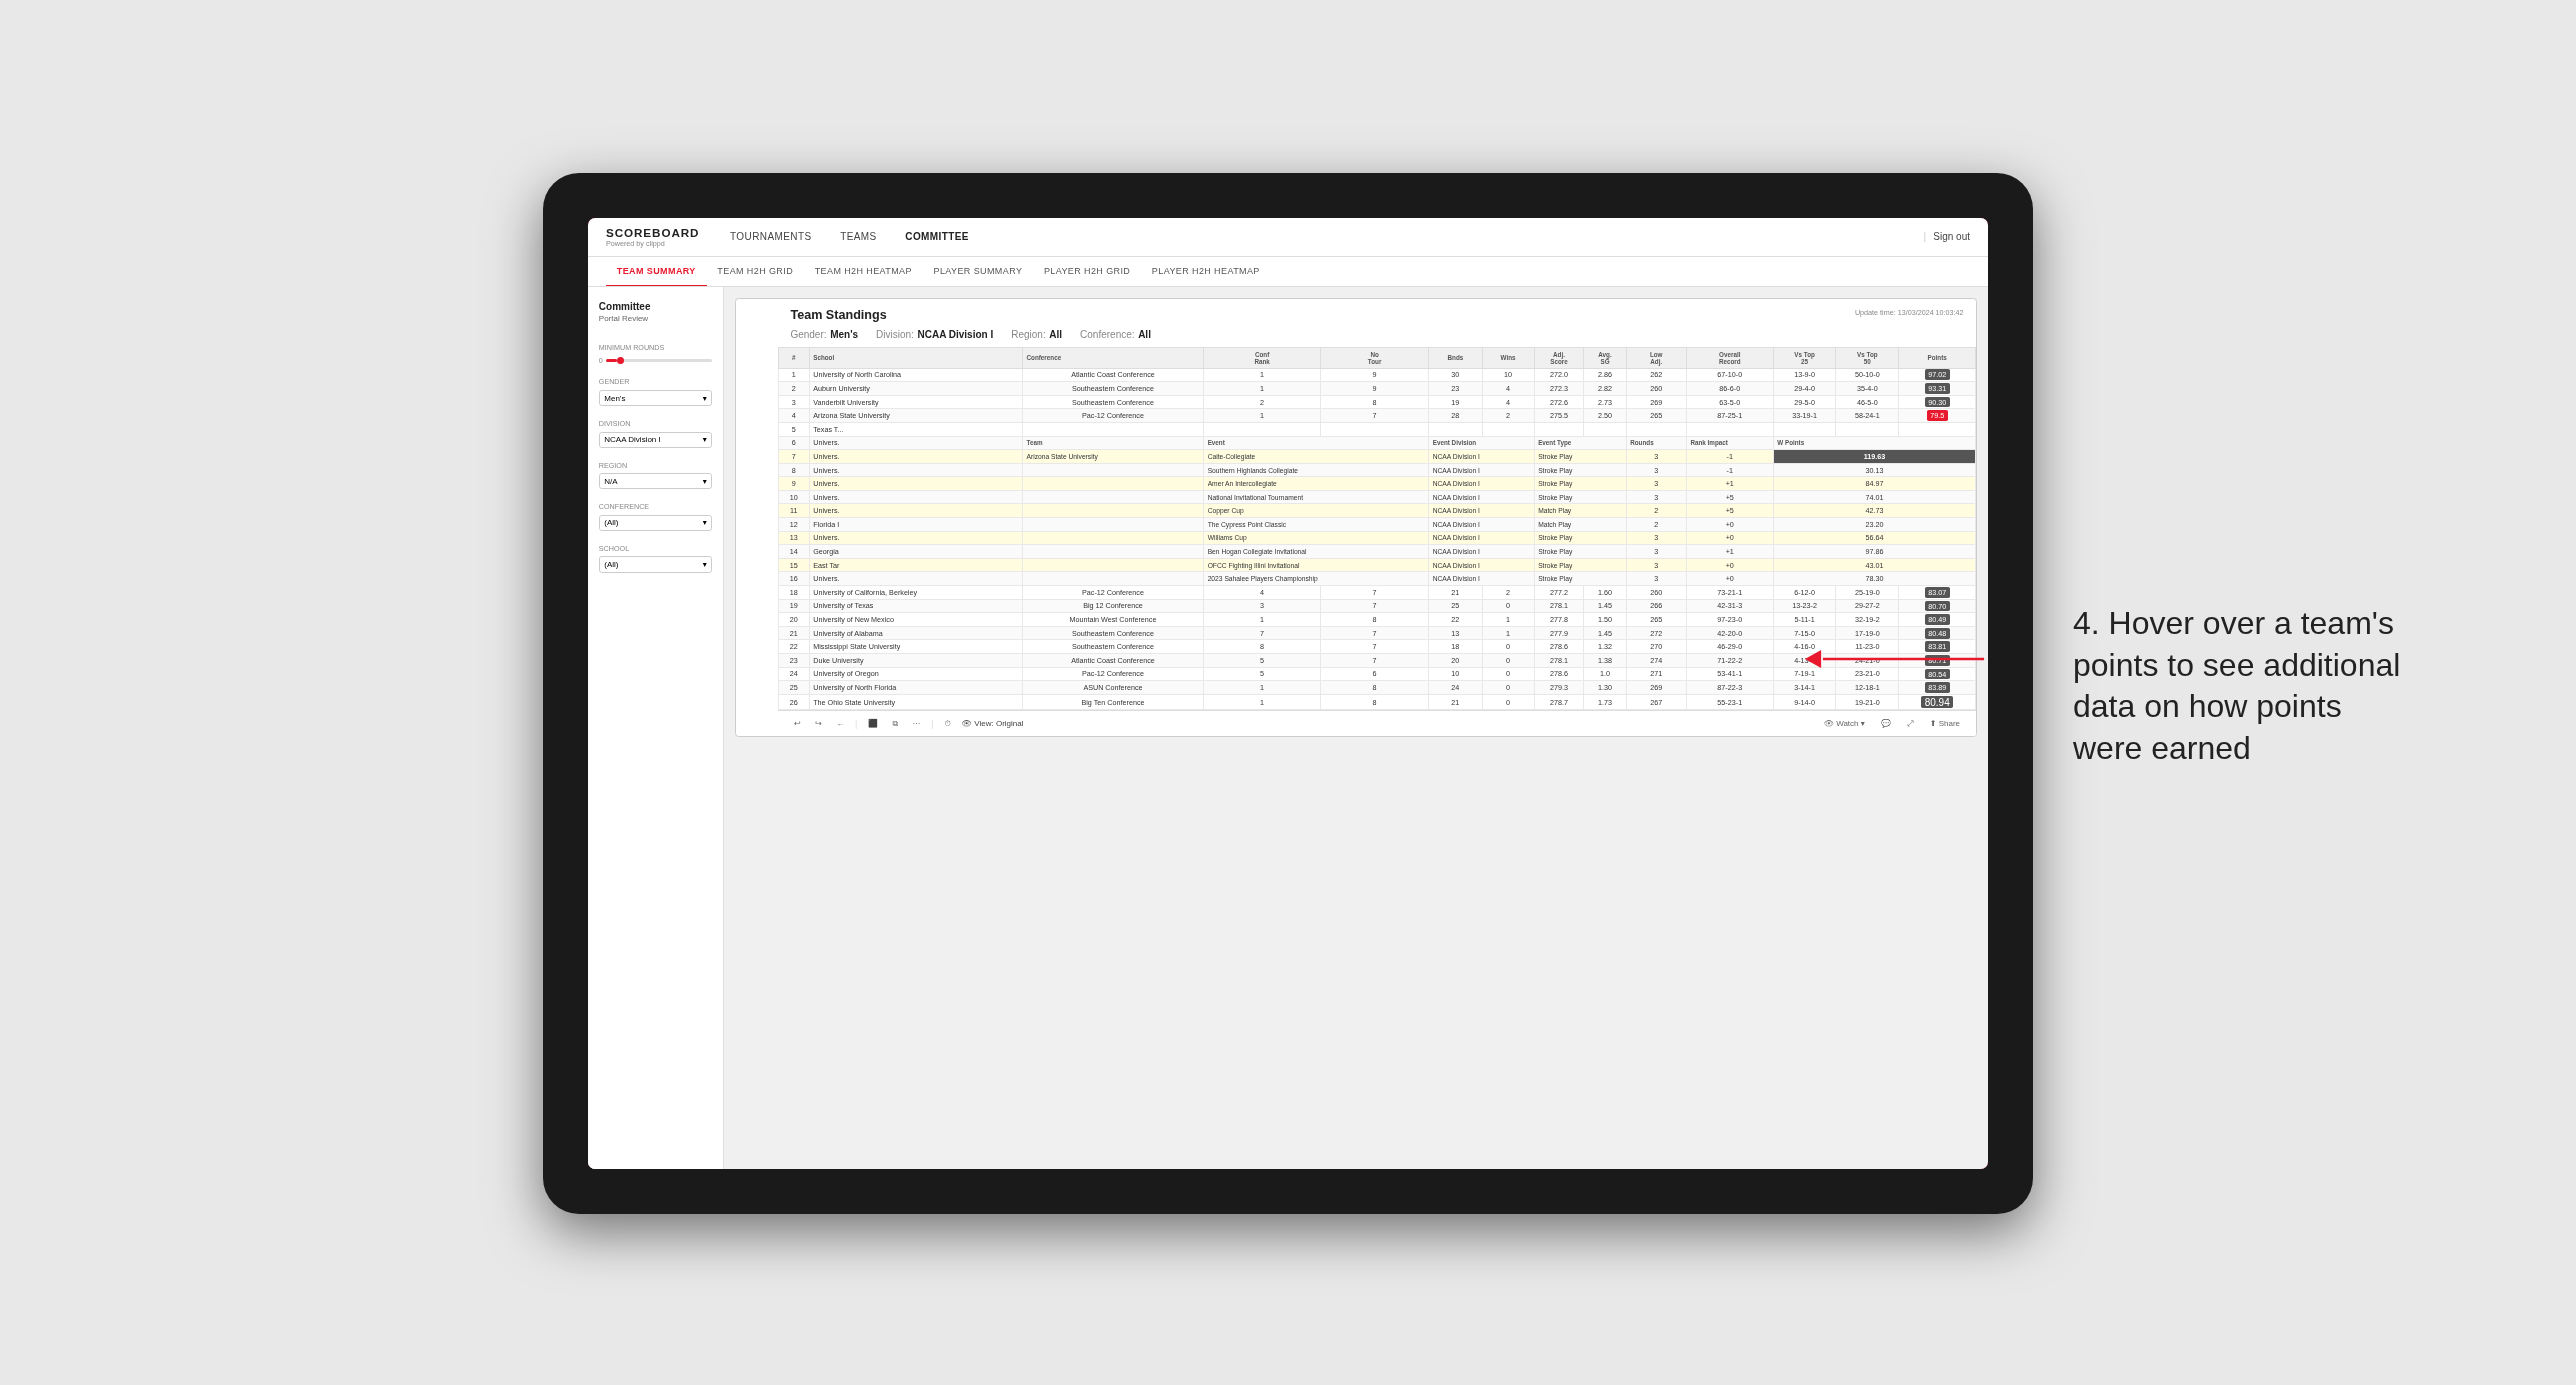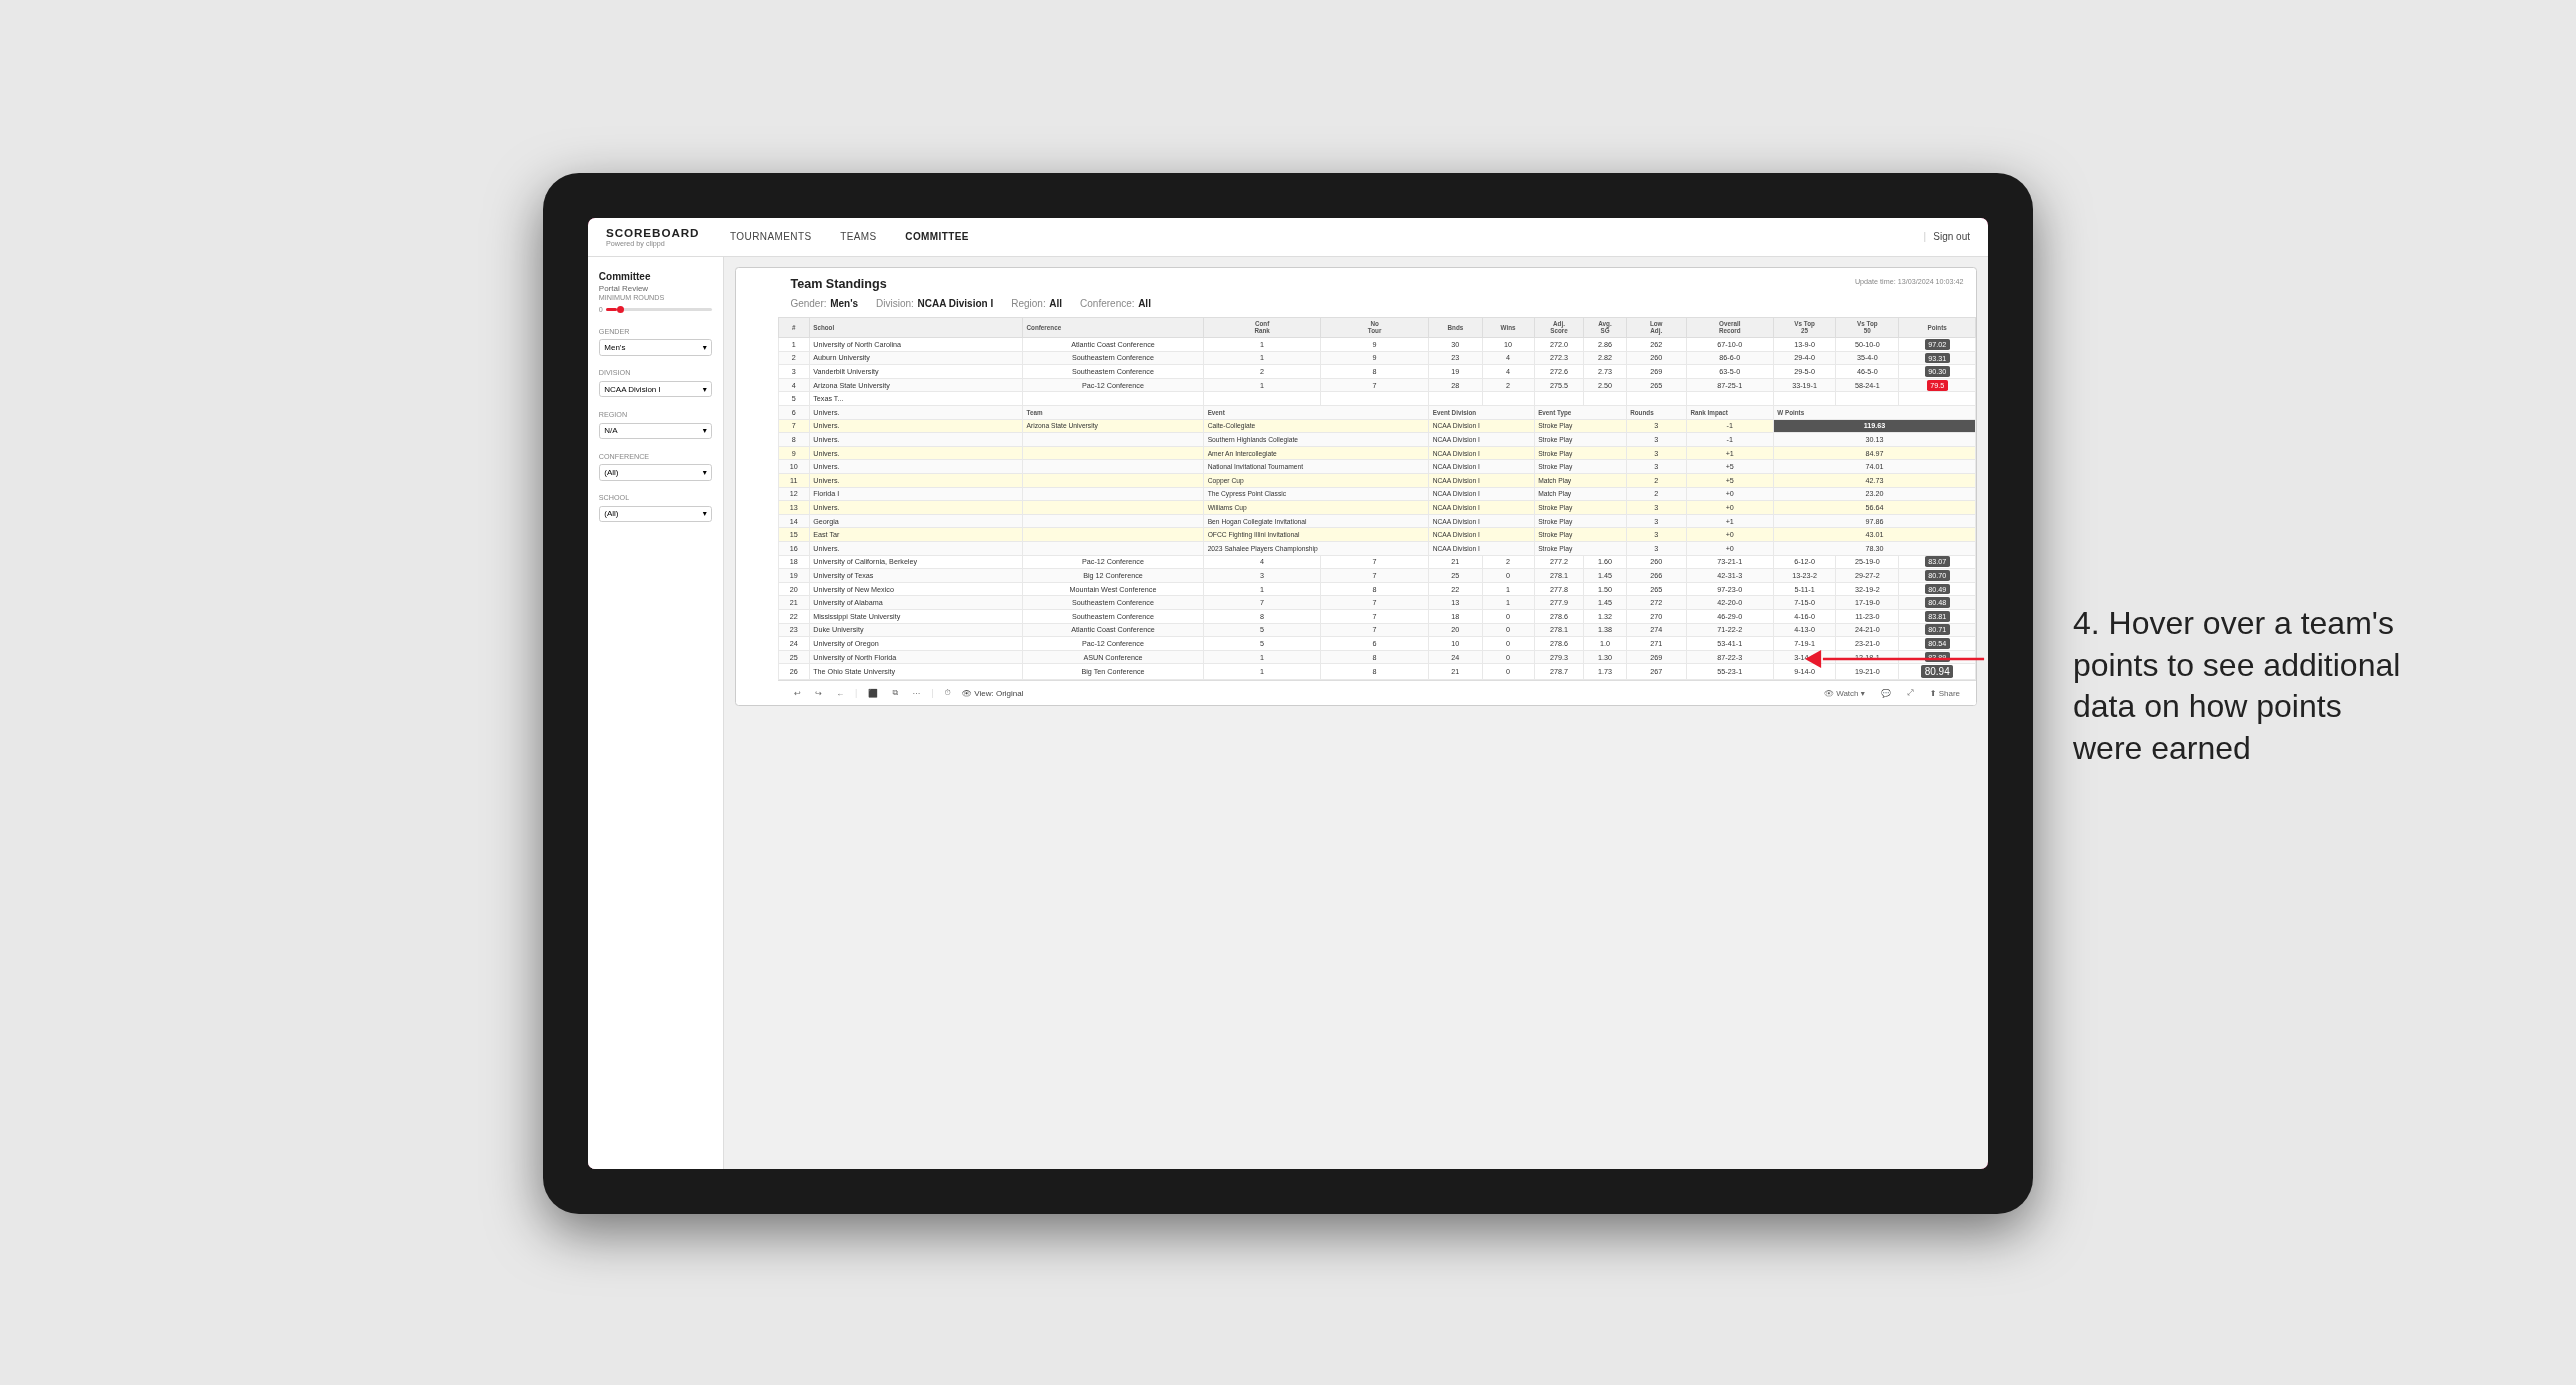--- a/index.html
+++ b/index.html
@@ -148,21 +148,21 @@
     .sidebar-title {
       font-size: 10px;
       font-weight: bold;
       color: #222;
       margin-bottom: 1.8px;
     }
 
     .sidebar-subtitle {
       font-size: 8px;
       color: #666;
-      margin-bottom: 0;
+      margin-bottom: 20px;
     }
 
     .sidebar-section {
       margin-bottom: 12.6px;
     }
 
     .sidebar-label {
       font-size: 7.2px;
       color: #888;
       text-transform: uppercase;
@@ -390,20 +390,28 @@
       </div>
       <div class="nav-items">
         <span class="nav-item">TOURNAMENTS</span>
         <span class="nav-item">TEAMS</span>
         <span class="nav-item active">COMMITTEE</span>
       </div>
       <span class="nav-separator">|</span>
       <span class="sign-out">Sign out</span>
     </div>
 
+    <div class="sub-nav">
+      <span class="sub-nav-item active">TEAM SUMMARY</span>
+      <span class="sub-nav-item">TEAM H2H GRID</span>
+      <span class="sub-nav-item">TEAM H2H HEATMAP</span>
+      <span class="sub-nav-item">PLAYER SUMMARY</span>
+      <span class="sub-nav-item">PLAYER H2H GRID</span>
+      <span class="sub-nav-item">PLAYER H2H HEATMAP</span>
+    </div>
 
     <div class="main-content">
 
       <div class="sidebar">
         <div class="sidebar-title">Committee</div>
         <div class="sidebar-subtitle">Portal Review</div>
 
         <div class="sidebar-section">
           <div class="sidebar-label">Minimum Rounds</div>
           <div class="slider-container">

